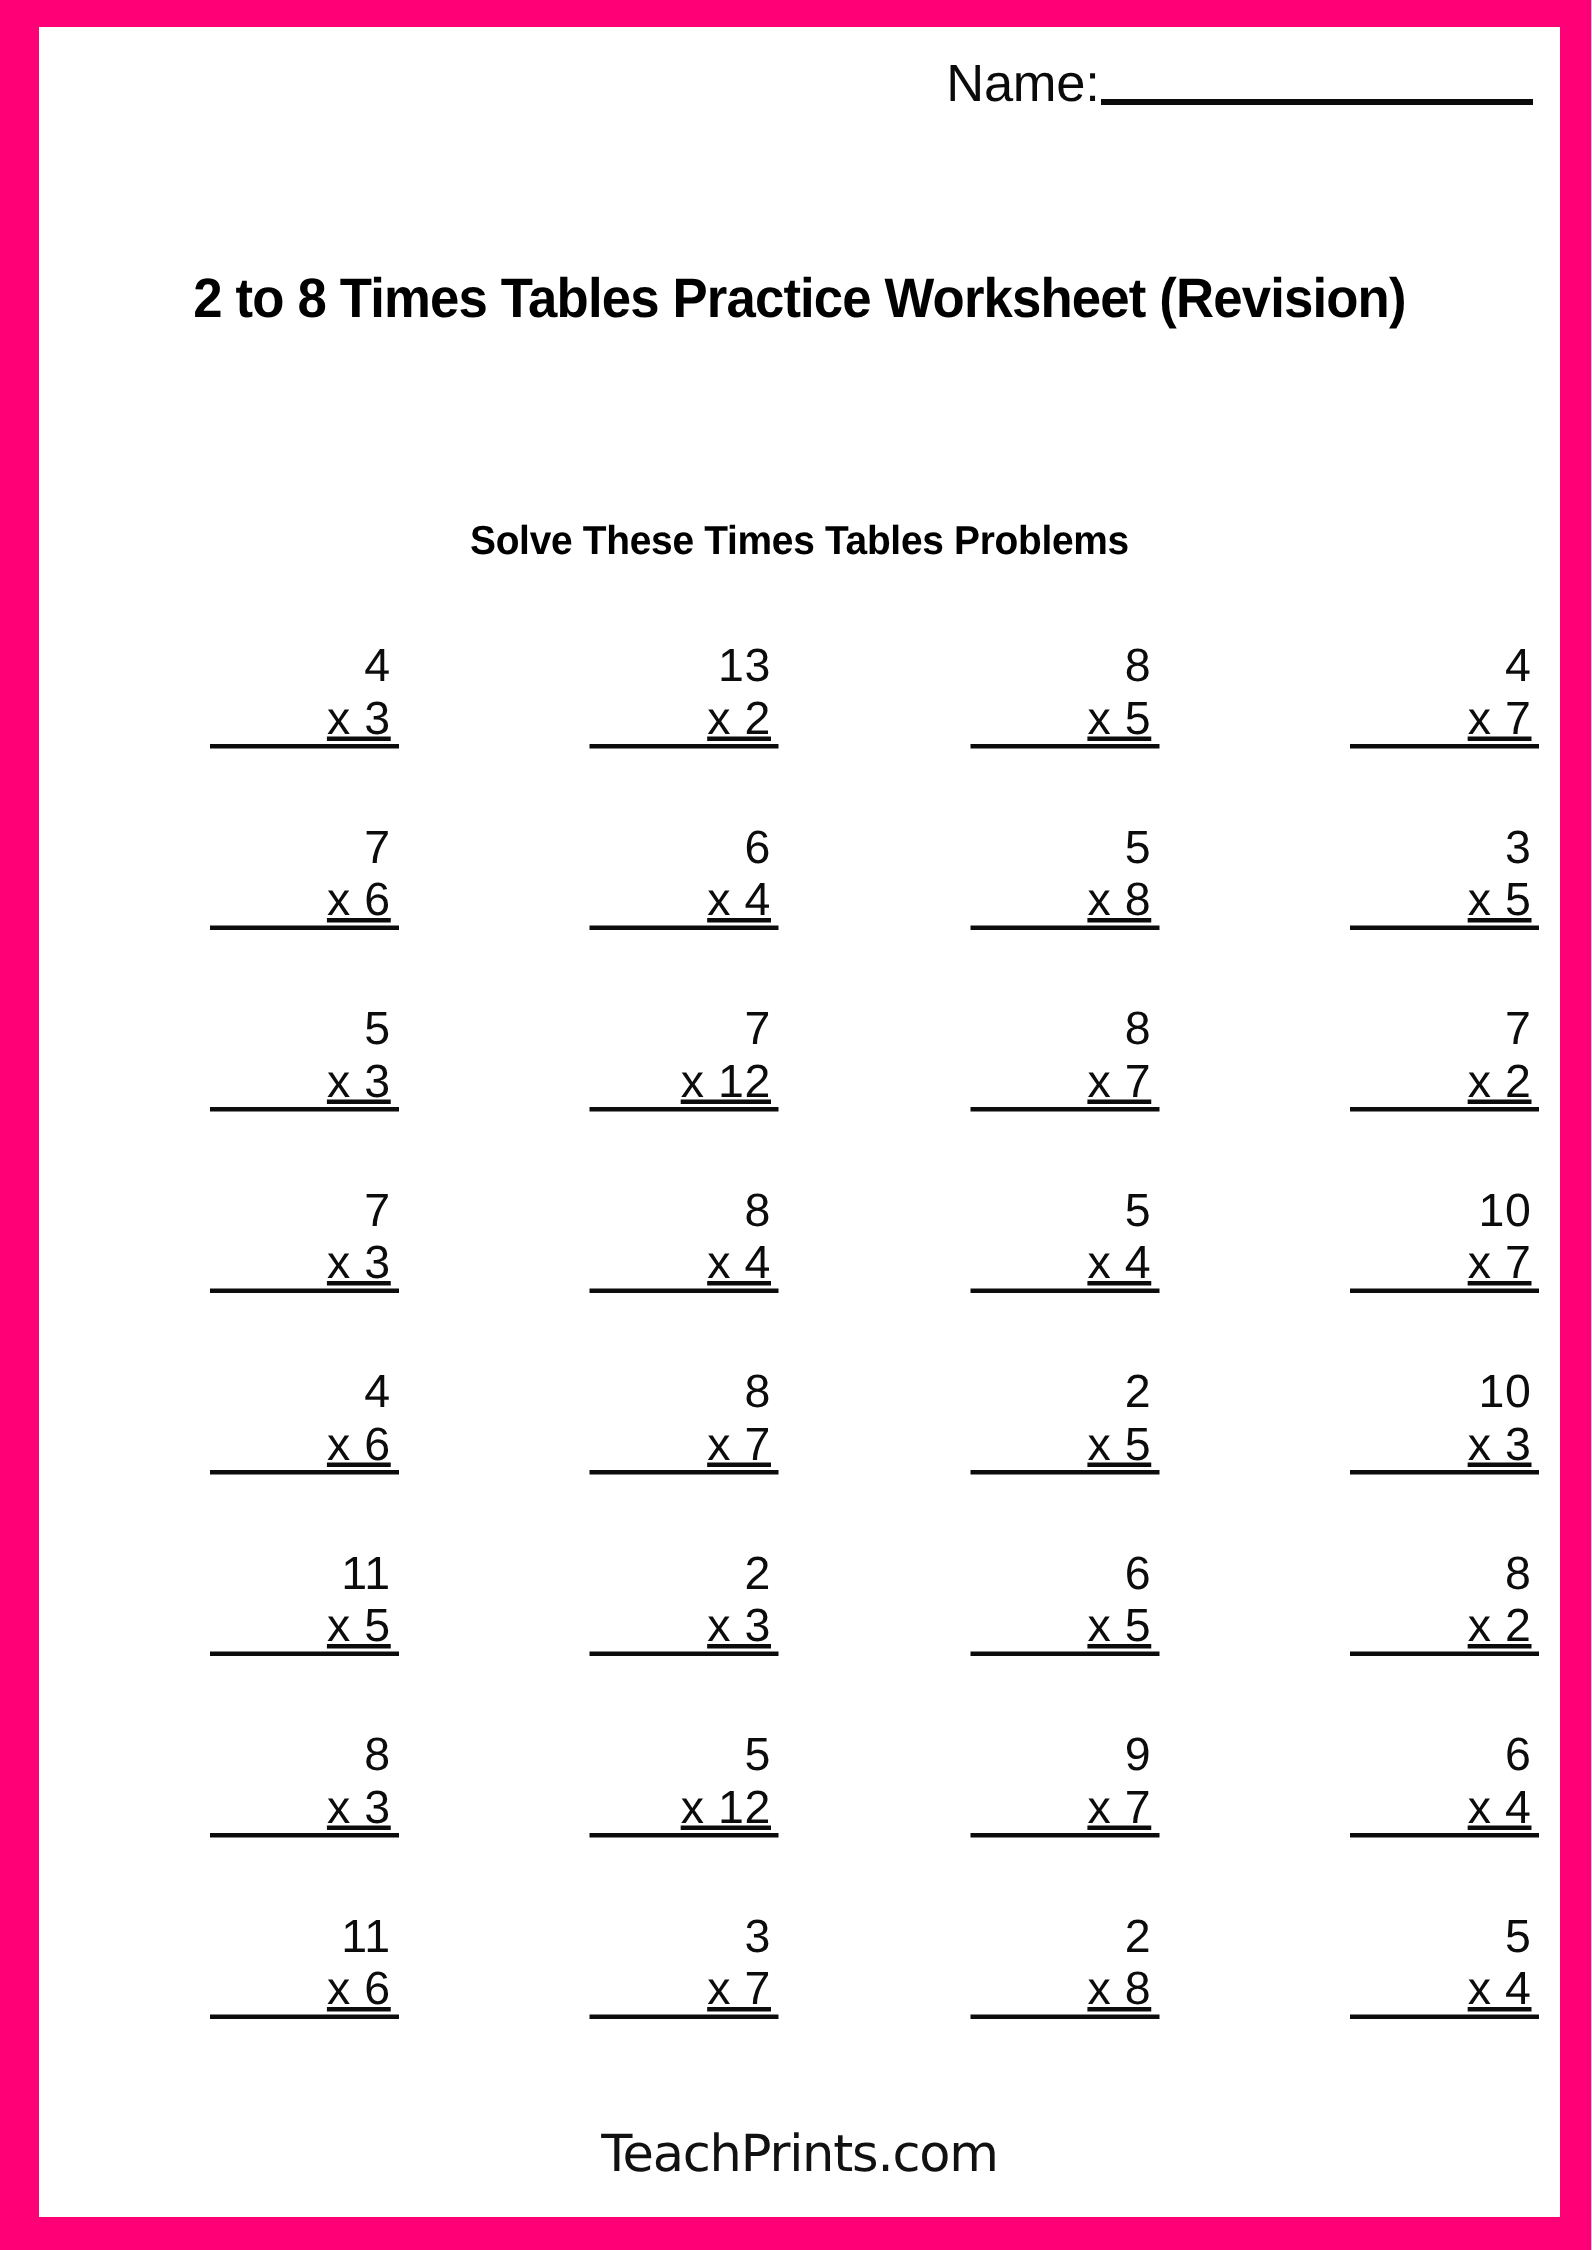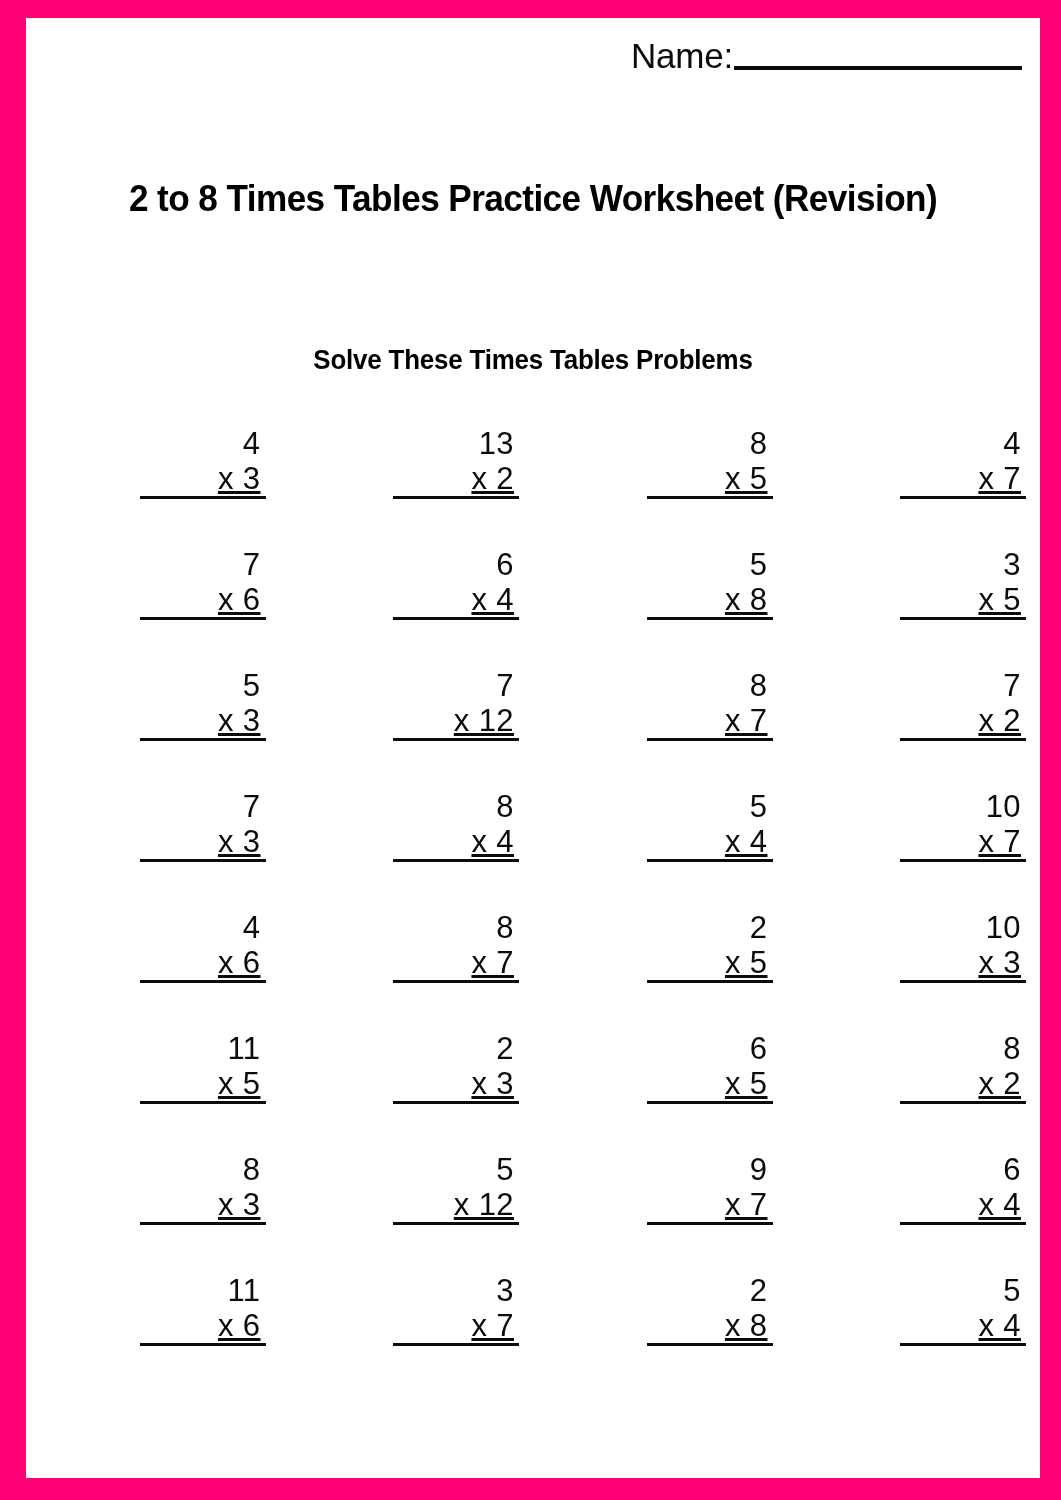--- a/index.html
+++ b/index.html
@@ -420,15 +420,16 @@
           <div class="problem-cell">
             <div class="problem-stack">
               <div class="problem-operand">5</div>
               <div class="problem-multiplier">x 4</div>
               <div class="problem-rule"></div>
             </div>
           </div>
         </div>
       </div>
 
+    <div id="footer-brand">TeachPrints.com</div>
 
   </div>
 </div>
 
 </body></html>

